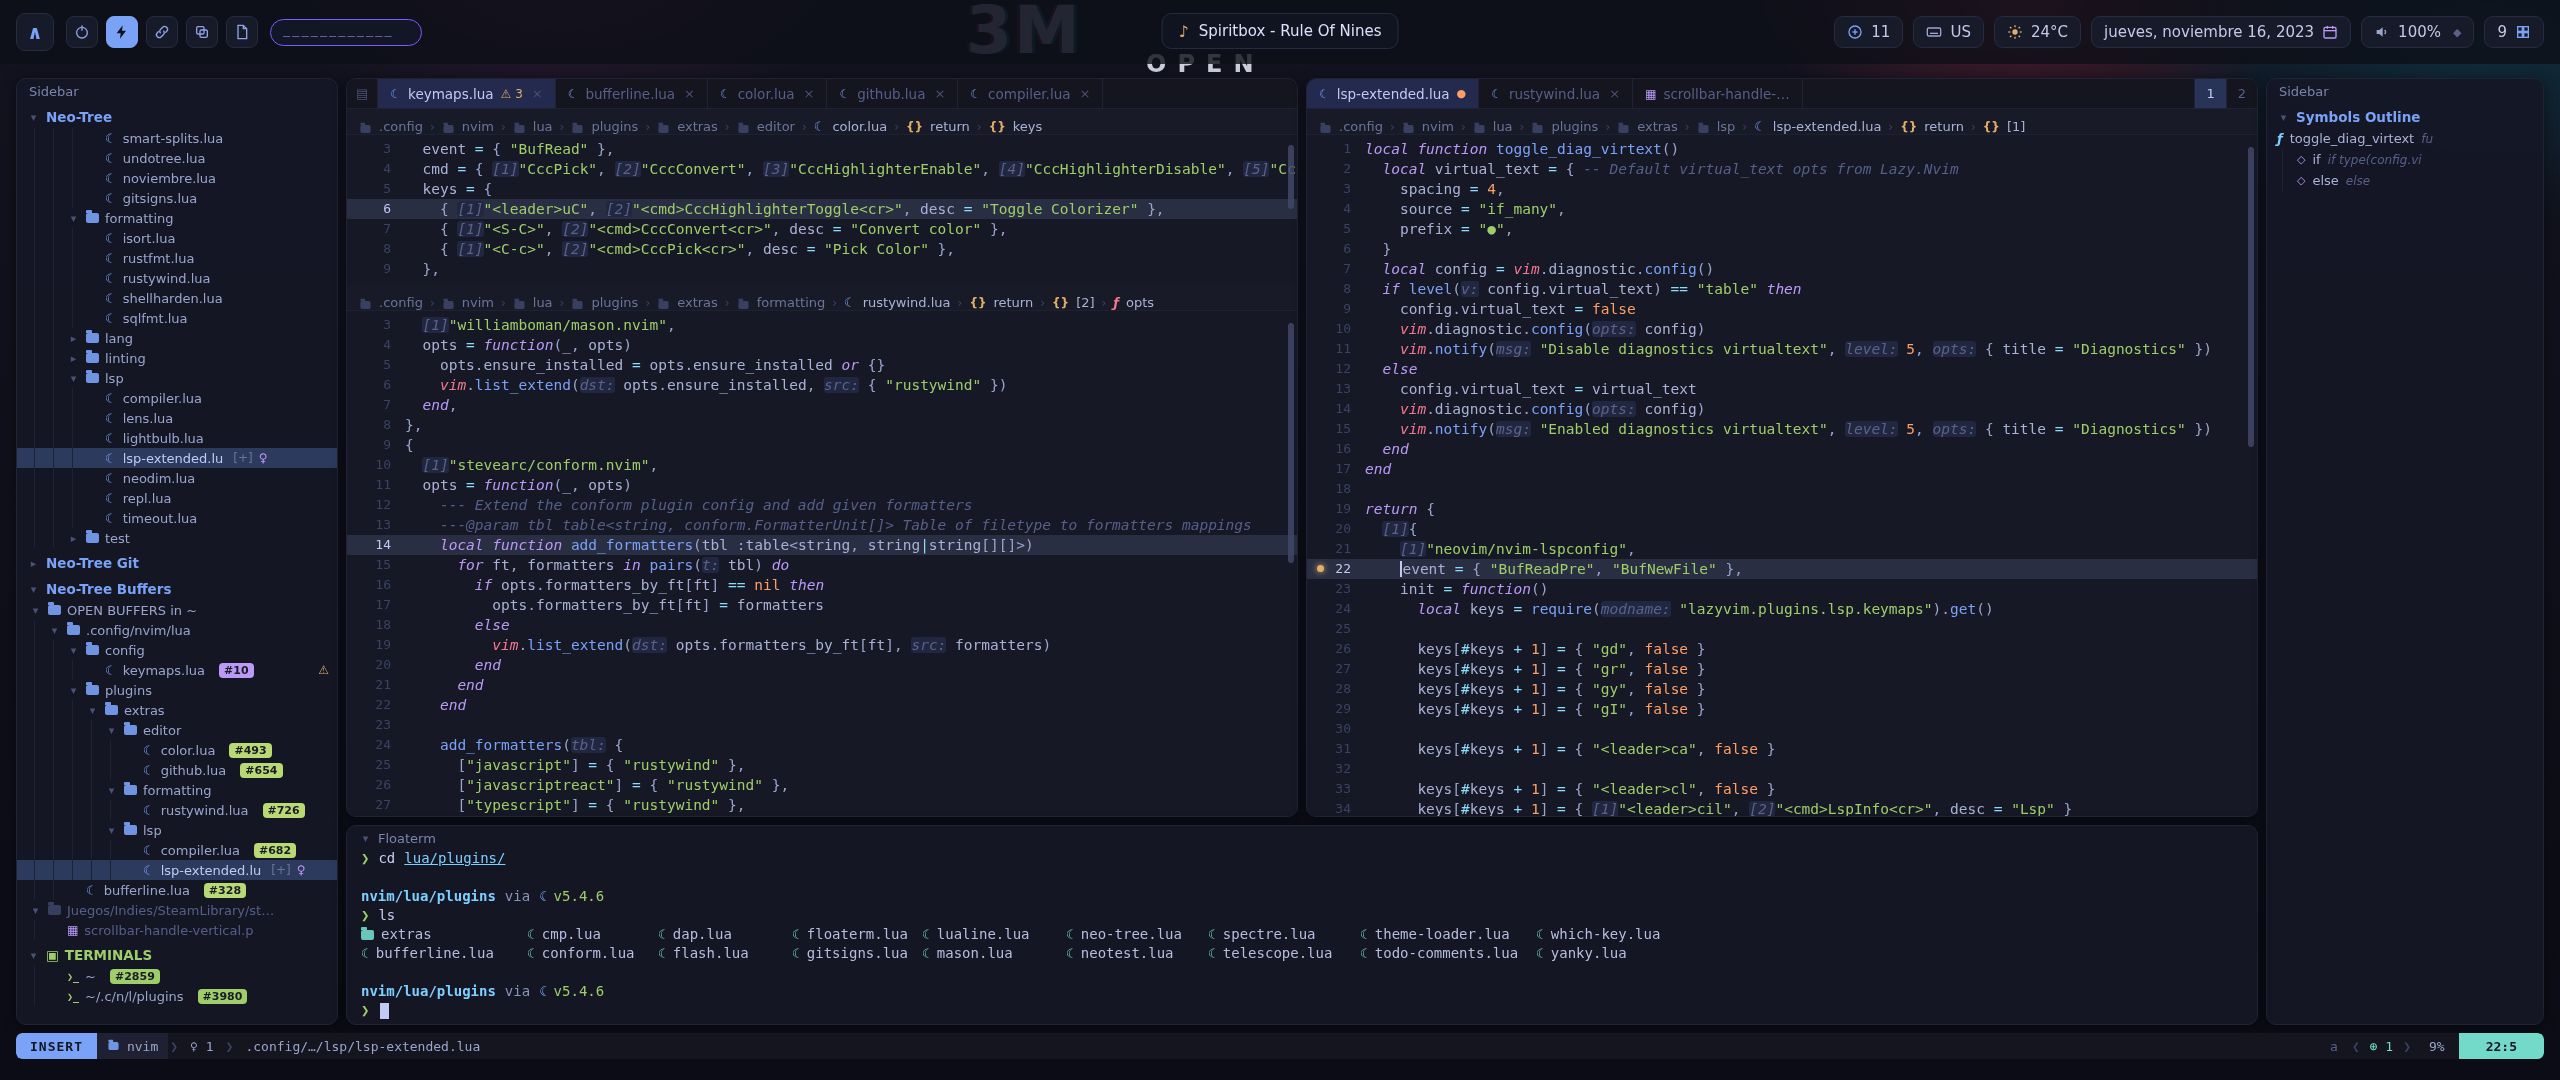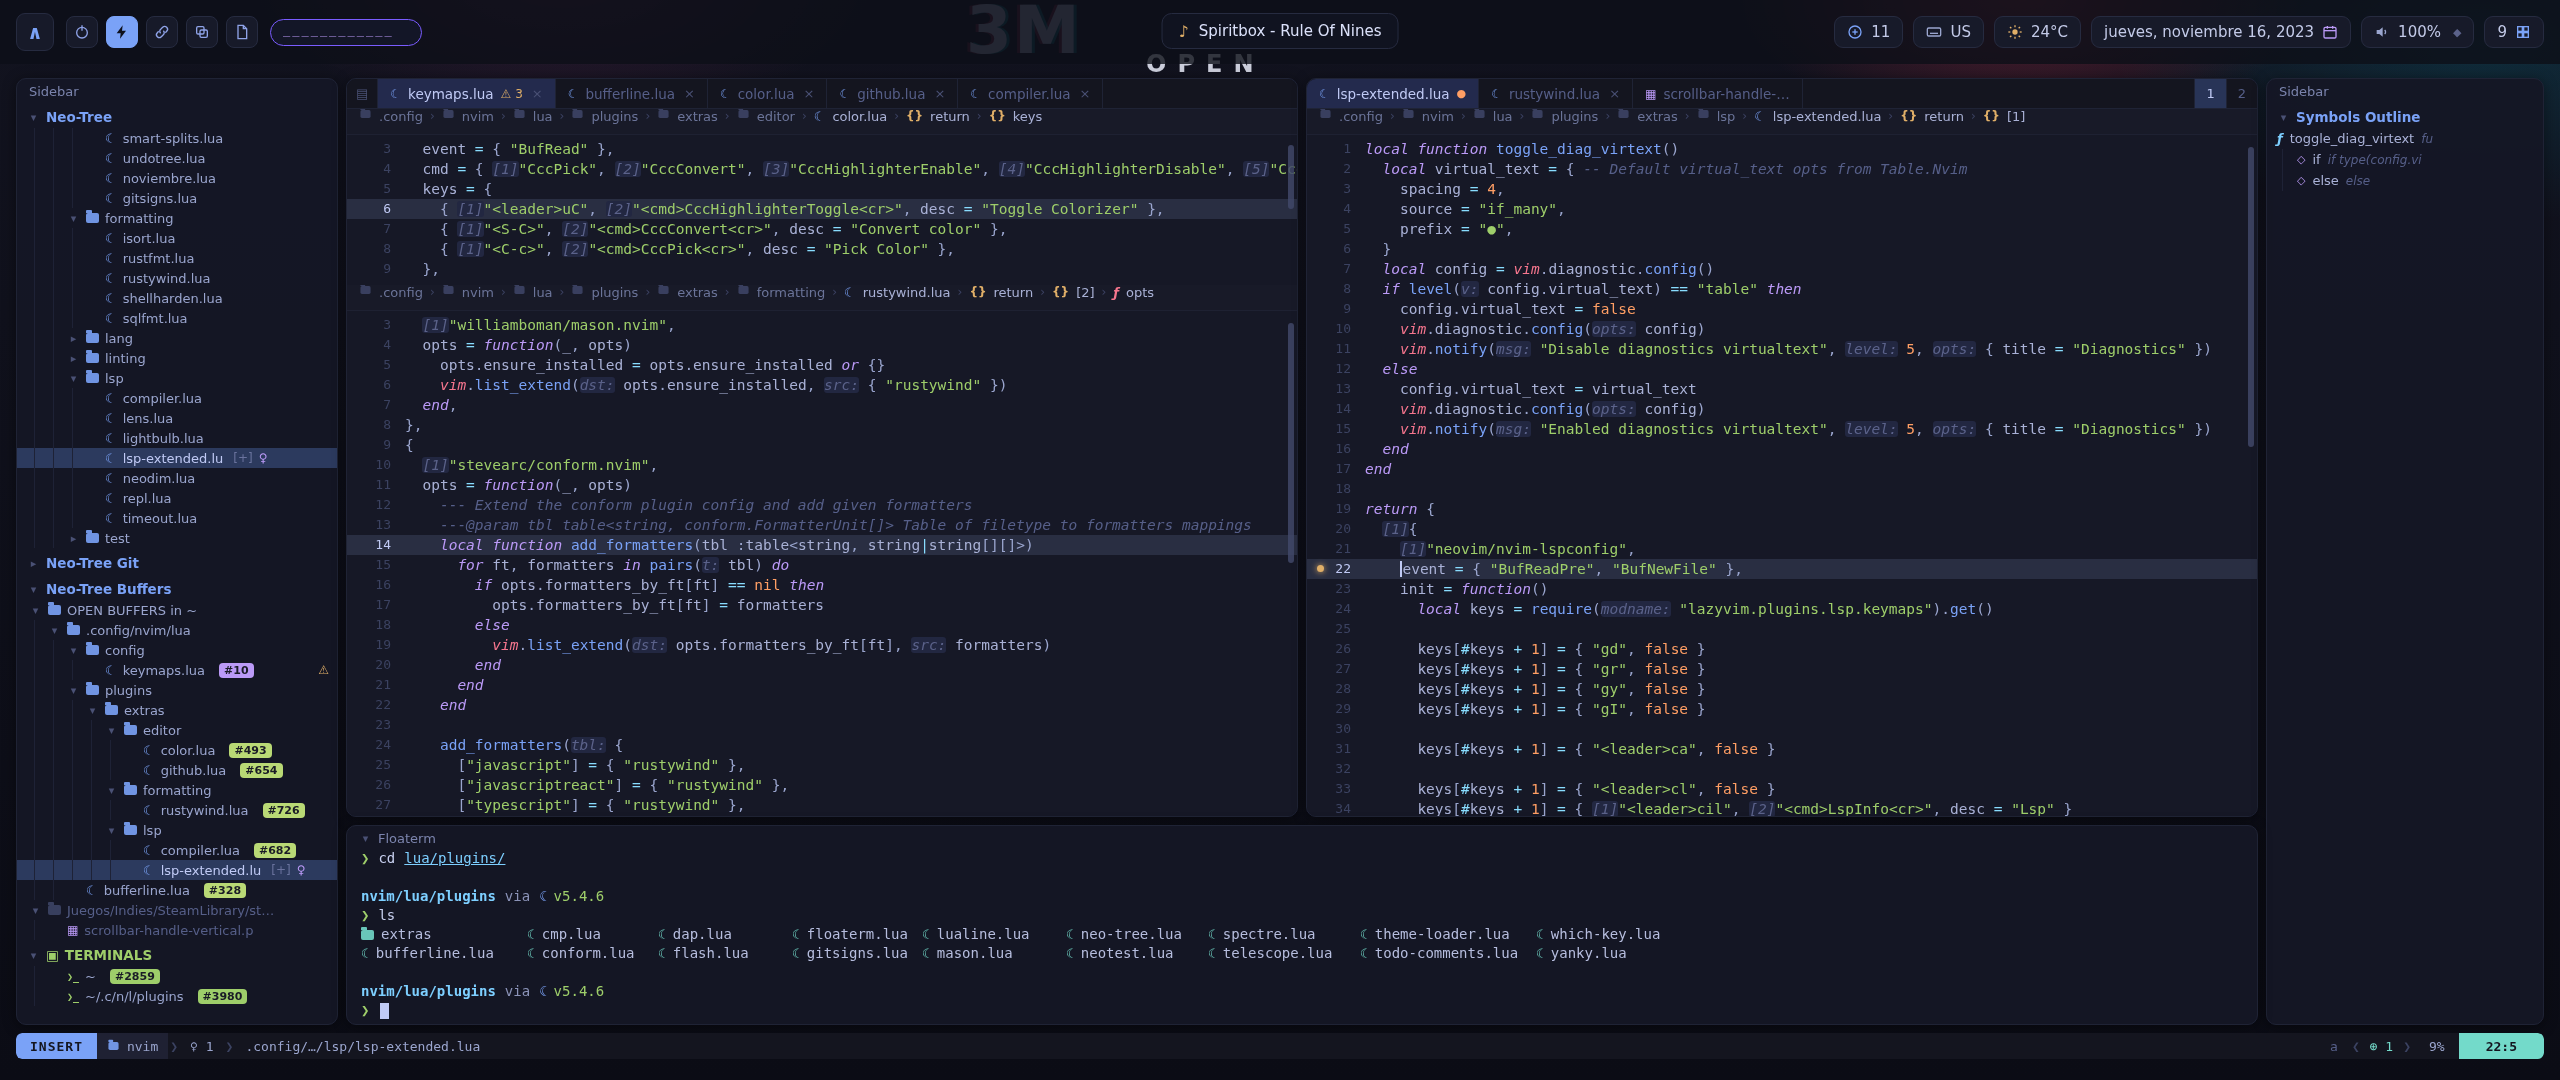--- a/index.html
+++ b/index.html
@@ -81,21 +81,21 @@
   .tab{display:flex;align-items:center;gap:7px;padding:0 12px;border-right:1px solid #1f2335;color:#565f89;font-size:13.5px;white-space:nowrap}
   .tab.active{background:#232a4d;color:var(--fg-bright)}
   .tab .icn-lua{font-size:12px}
   .warnbadge{color:var(--yellow);font-size:12px}
   .close{color:#4a5175;font-size:13px;margin-left:2px}
   .mod-dot{color:var(--orange);font-size:11px}
   .pages{margin-left:auto;display:flex}
   .page{padding:0 11px;display:flex;align-items:center;font-size:13px;color:#565f89;border-left:1px solid #1f2335}
   .page.active{background:#283457;color:var(--fg-bright)}
   
-  .winbar{height:26px;display:flex;align-items:flex-start;gap:7px;padding:0 12px;font-size:13px;color:#6b7499;
+  .winbar{height:26px;display:flex;align-items:flex-end;gap:7px;padding:0 12px;font-size:13px;color:#6b7499;
     background:#181a28;border-bottom:1px solid #1e2132;flex:none;white-space:nowrap;overflow:hidden}
   .winbar .sep{color:#3c4263;font-size:12px}
   .winbar .cfile{color:#a9b1d6}
   .winbar .braces{color:var(--yellow);font-size:12px;font-weight:bold}
   .winbar .fsym{color:var(--red);font-style:italic;font-weight:bold}
   .winbar .symname{color:#a9b1d6}
   
   .code{position:relative;font-family:"DejaVu Sans Mono",monospace;font-size:14.5px;line-height:20px;
     color:var(--fg);padding-top:4px;overflow:hidden;background:rgba(24,26,40,.6)}
   .cl{display:flex;height:20px}
@@ -971,21 +971,21 @@
     <div class="cl">
           <span class="gut">
             <span>1</span>
           </span>
           <span class="codetext"><span class="tk-kw">local</span> <span class="tk-kw">function</span> <span class="tk-fn">toggle_diag_virtext</span><span class="tk-pun">(</span><span class="tk-pun">)</span></span>
         </div>
         <div class="cl">
           <span class="gut">
             <span>2</span>
           </span>
-          <span class="codetext">  <span class="tk-kw">local</span> virtual_text <span class="tk-op">=</span> <span class="tk-pun">{</span> <span class="tk-cmt">-- Default virtual_text opts from Table.Nvim</span></span>
+          <span class="codetext">  <span class="tk-kw">local</span> virtual_text <span class="tk-op">=</span> <span class="tk-pun">{</span> <span class="tk-cmt">-- Default virtual_text opts from Lazy.Nvim</span></span>
         </div>
         <div class="cl">
           <span class="gut">
             <span>3</span>
           </span>
           <span class="codetext">    spacing <span class="tk-op">=</span> <span class="tk-num">4</span><span class="tk-pun">,</span></span>
         </div>
         <div class="cl">
           <span class="gut">
             <span>4</span>

